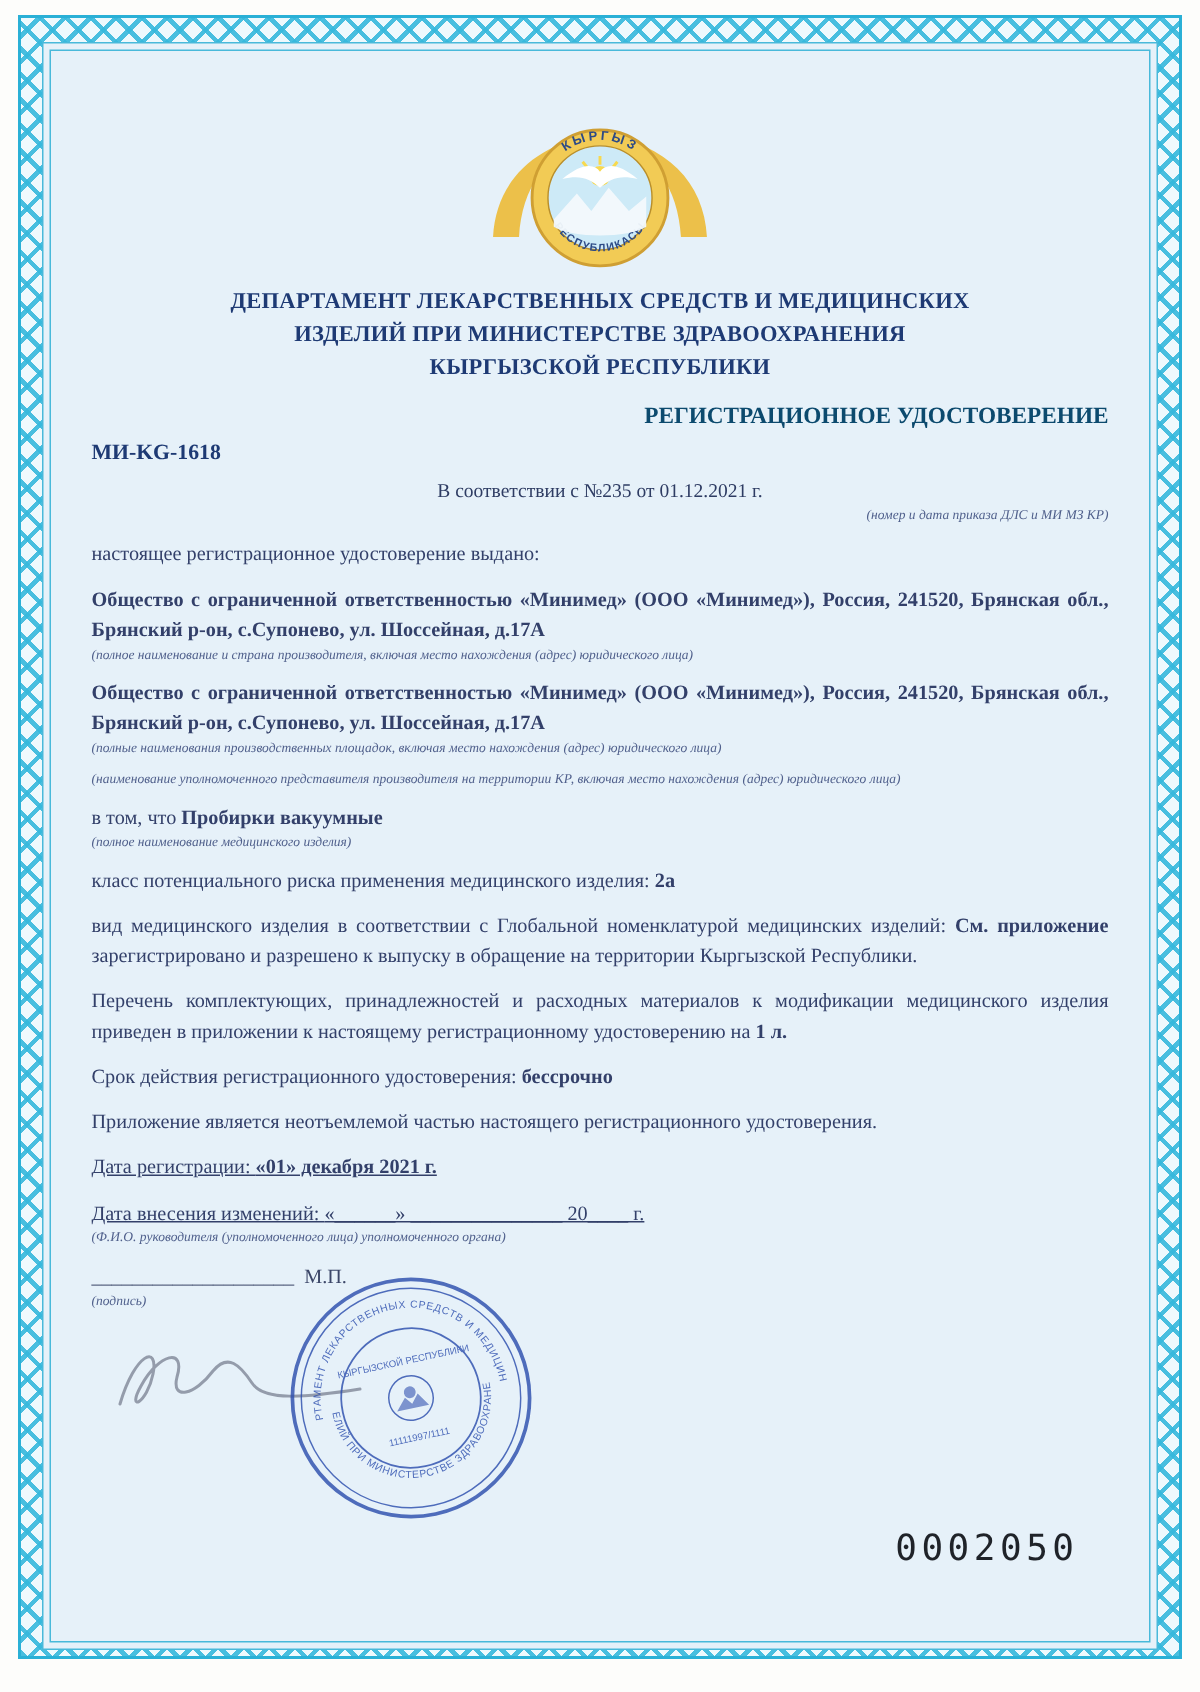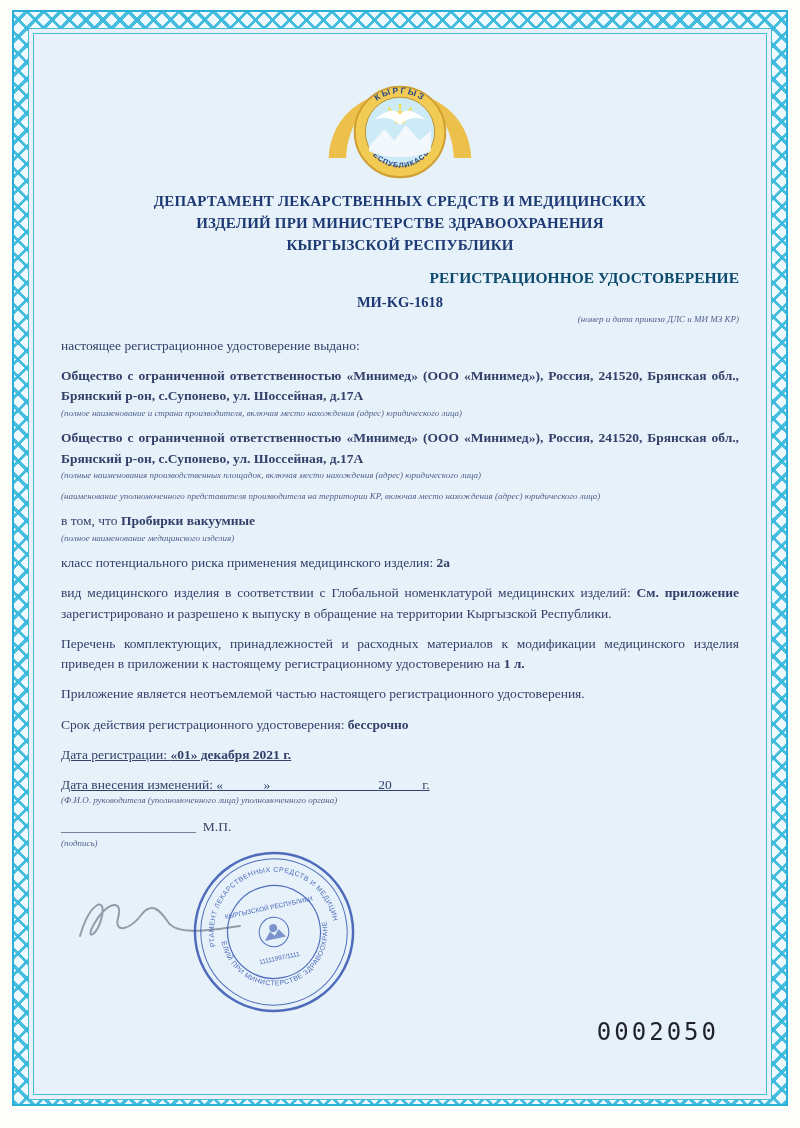--- a/index.html
+++ b/index.html
@@ -28,21 +28,21 @@
   .content{
     position:absolute;inset:6px;padding:8px 26px;color:#33406a;
     font-size:13.5px;line-height:1.5;
   }
   .emblem-wrap{margin:34px auto 6px auto;width:180px;height:106px;}
   .dept{
     margin-top:8px;text-align:center;font-weight:bold;color:#1e3a74;
     font-size:15px;line-height:1.45;letter-spacing:.2px;
   }
   .cert-title{margin-top:10px;text-align:right;font-weight:bold;color:#0c4a6e;font-size:15.5px;}
-  .cert-number{text-align:center;font-weight:bold;color:#1e3a74;font-size:14.5px;margin-top:2px;}
+  .cert-number{text-align:left;font-weight:bold;color:#1e3a74;font-size:14.5px;margin-top:2px;}
   .order{text-align:center;font-size:13px;margin-top:4px;color:#2e3c63;}
   .note{
     font-size:9px;font-style:italic;color:#50608c;line-height:1.3;
     margin:1px 0 9px 0;
   }
   .note.center{text-align:right;margin-bottom:0;}
   p.line{margin:10px 0 0 0;}
   p.just{text-align:justify;}
   .b{font-weight:bold;}
   .bodytext{margin-top:16px;}
@@ -104,20 +104,21 @@
       </div>
 
       <div class="dept">
         <div>ДЕПАРТАМЕНТ ЛЕКАРСТВЕННЫХ СРЕДСТВ И МЕДИЦИНСКИХ</div>
         <div>ИЗДЕЛИЙ ПРИ МИНИСТЕРСТВЕ ЗДРАВООХРАНЕНИЯ</div>
         <div>КЫРГЫЗСКОЙ РЕСПУБЛИКИ</div>
       </div>
 
       <div class="cert-title">РЕГИСТРАЦИОННОЕ УДОСТОВЕРЕНИЕ</div>
       <div class="cert-number">МИ-KG-1618</div>
+      <div class="order">В соответствии с №235 от 01.12.2021 г.</div>
       <div class="note center">(номер и дата приказа ДЛС и МИ МЗ КР)</div>
 
       <p class="line bodytext">настоящее регистрационное удостоверение выдано:</p>
 
       <p class="line just b">Общество с ограниченной ответственностью «Минимед» (ООО «Минимед»), Россия, 241520, Брянская обл., Брянский р-он, с.Супонево, ул. Шоссейная, д.17А</p>
       <div class="note">(полное наименование и страна производителя, включая место нахождения (адрес) юридического лица)</div>
 
       <p class="line just b" style="margin-top:2px">Общество с ограниченной ответственностью «Минимед» (ООО «Минимед»), Россия, 241520, Брянская обл., Брянский р-он, с.Супонево, ул. Шоссейная, д.17А</p>
       <div class="note">(полные наименования производственных площадок, включая место нахождения (адрес) юридического лица)</div>
 
@@ -125,23 +126,23 @@
 
       <p class="line" style="margin-top:2px"><span>в том, что </span><span class="b">Пробирки вакуумные</span></p>
       <div class="note">(полное наименование медицинского изделия)</div>
 
       <p class="line" style="margin-top:4px"><span>класс потенциального риска применения медицинского изделия: </span><span class="b">2а</span></p>
 
       <p class="line just"><span>вид медицинского изделия в соответствии с Глобальной номенклатурой медицинских изделий: </span><span class="b">См. приложение</span><span> зарегистрировано и разрешено к выпуску в обращение на территории Кыргызской Республики.</span></p>
 
       <p class="line just sp"><span>Перечень комплектующих, принадлежностей и расходных материалов к модификации медицинского изделия приведен в приложении к настоящему регистрационному удостоверению на </span><span class="b">1 л.</span></p>
 
+      <p class="line sp"><span>Срок действия регистрационного удостоверения: </span><span class="b">бессрочно</span></p>
+
       <p class="line sp">Приложение является неотъемлемой частью настоящего регистрационного удостоверения.</p>
-
-      <p class="line sp"><span>Срок действия регистрационного удостоверения: </span><span class="b">бессрочно</span></p>
 
       <p class="line sp-lg"><span>Дата регистрации: </span><span class="b">«01» декабря 2021 г.</span></p>
 
       <p class="line sp-lg"><span>Дата внесения изменений: </span><span>«______» _______________ 20____ г.</span></p>
 
       <div class="note sig-note">(Ф.И.О. руководителя (уполномоченного лица) уполномоченного органа)</div>
 
       <p class="line sig-line"><span>____________________</span>&nbsp;&nbsp;<span>М.П.</span></p>
       <div class="note">(подпись)</div>
 

